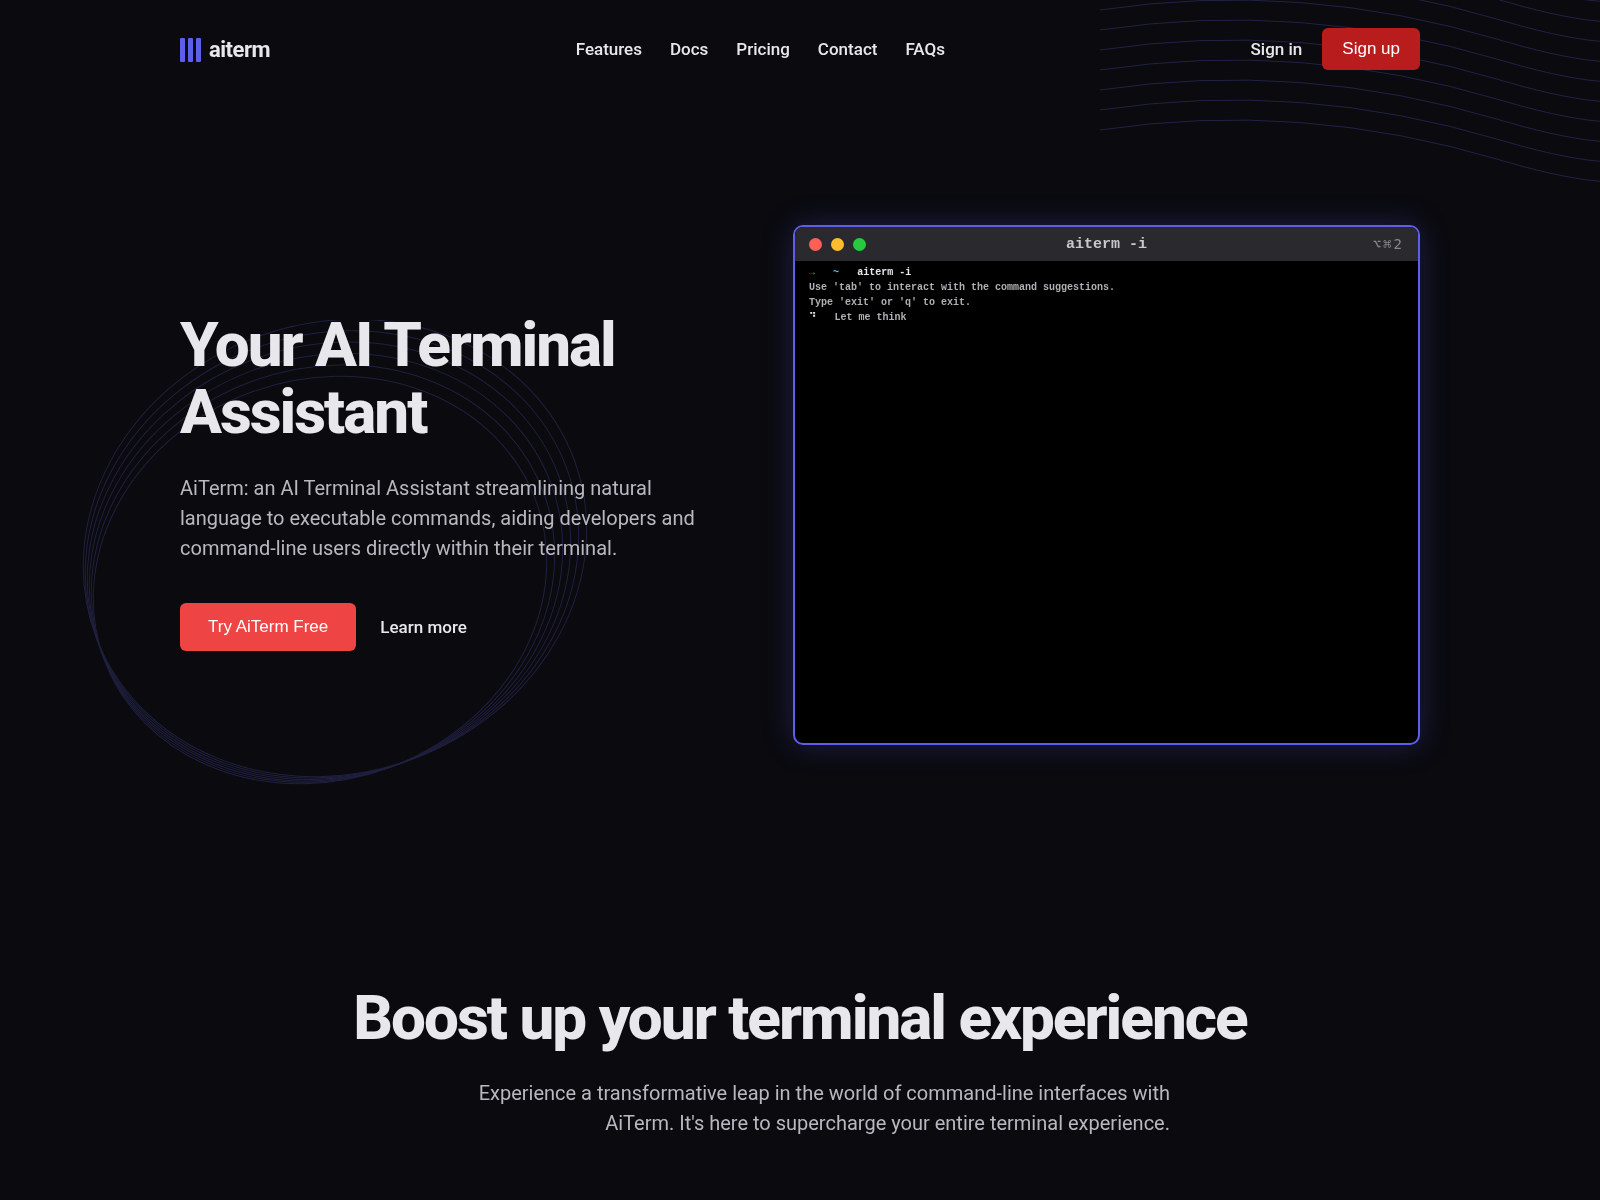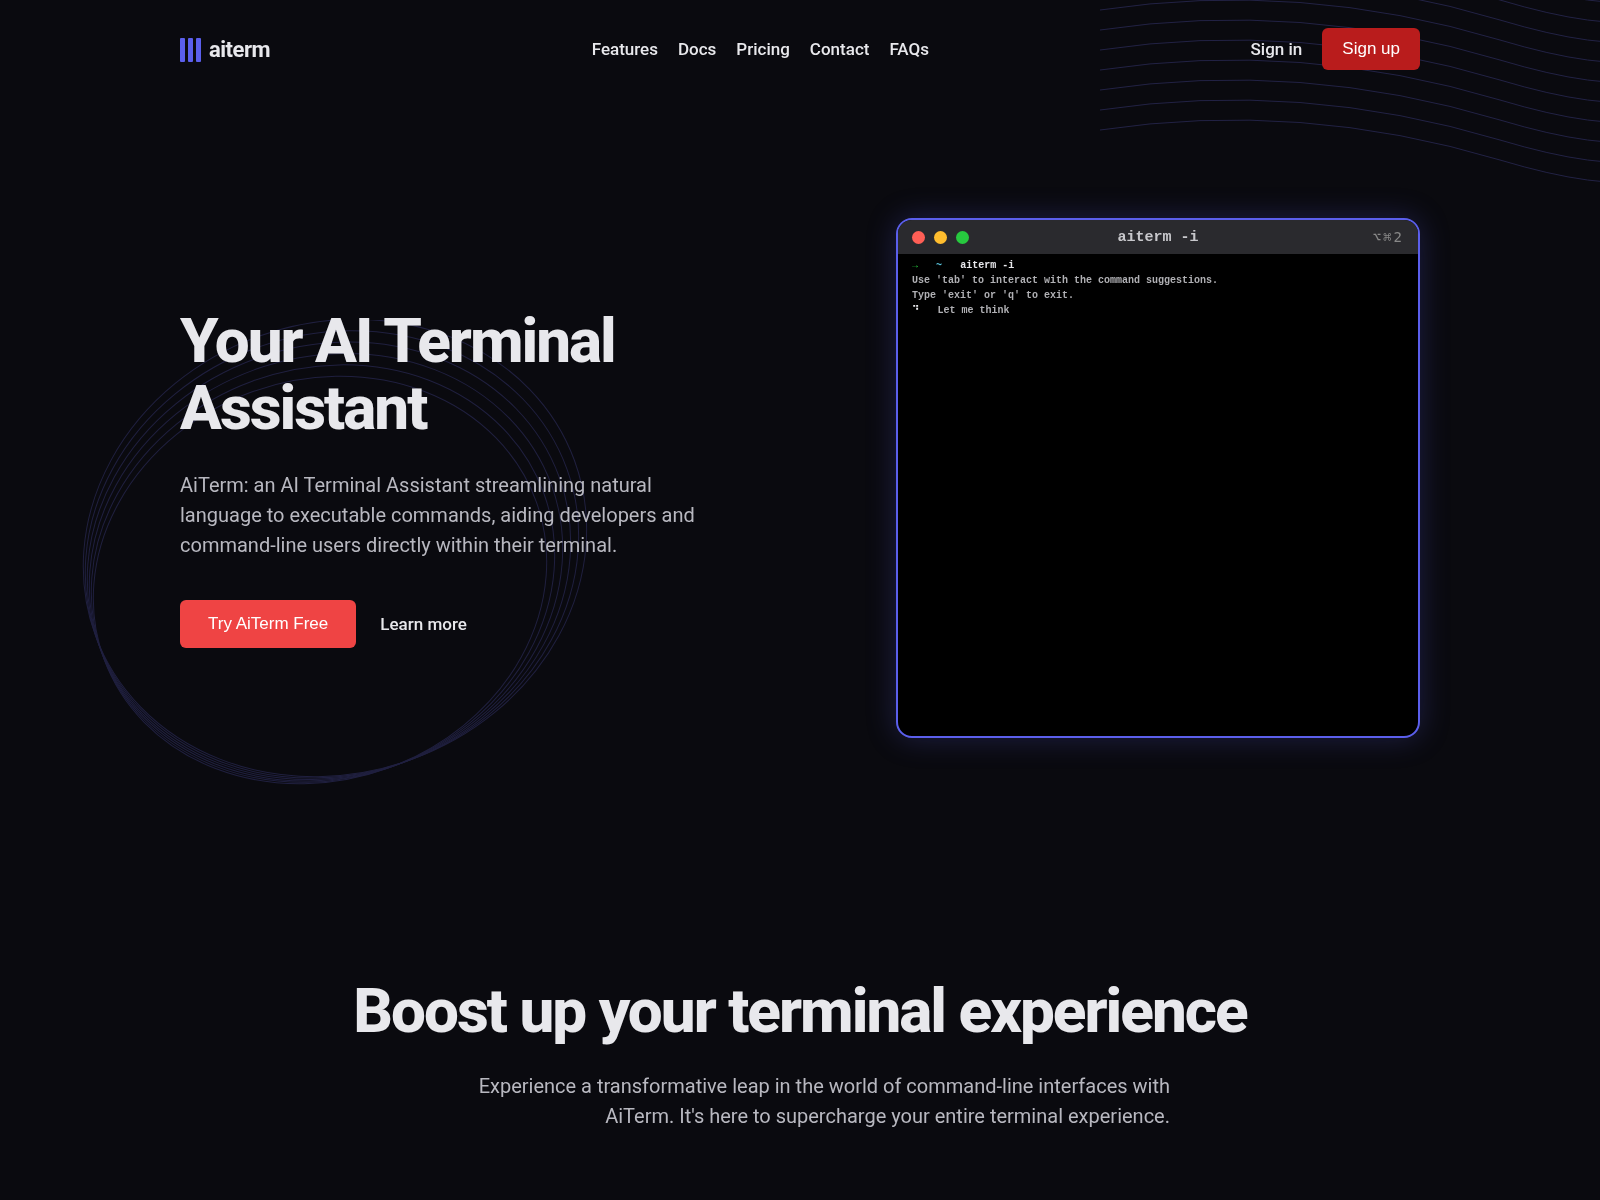--- a/index.html
+++ b/index.html
@@ -65,21 +65,21 @@
 
     .logo-bar {
       width: 5px;
       height: 24px;
       background: #5b5fec;
       border-radius: 1px;
     }
 
     .nav {
       display: flex;
-      gap: 20px;
+      gap: 28px;
     }
 
     .nav a {
       color: #e8e8ec;
       text-decoration: none;
       font-size: 17px;
       font-weight: 500;
     }
 
     .auth {
@@ -156,27 +156,28 @@
     }
 
     .btn-link {
       color: #e8e8ec;
       text-decoration: none;
       font-size: 17px;
       font-weight: 500;
     }
 
     .terminal-window {
-      width: 524px;
+      width: 627px;
       height: 520px;
       background: #000;
       border: 2px solid #5b5fec;
-      border-radius: 16px;
+      border-radius: 10px;
       overflow: hidden;
       box-shadow: 0 0 30px rgba(91, 95, 236, 0.25);
+      margin-top: 7px;
     }
 
     .terminal-titlebar {
       background: #2a2a2e;
       height: 34px;
       display: flex;
       align-items: center;
       padding: 0 14px;
       position: relative;
     }

